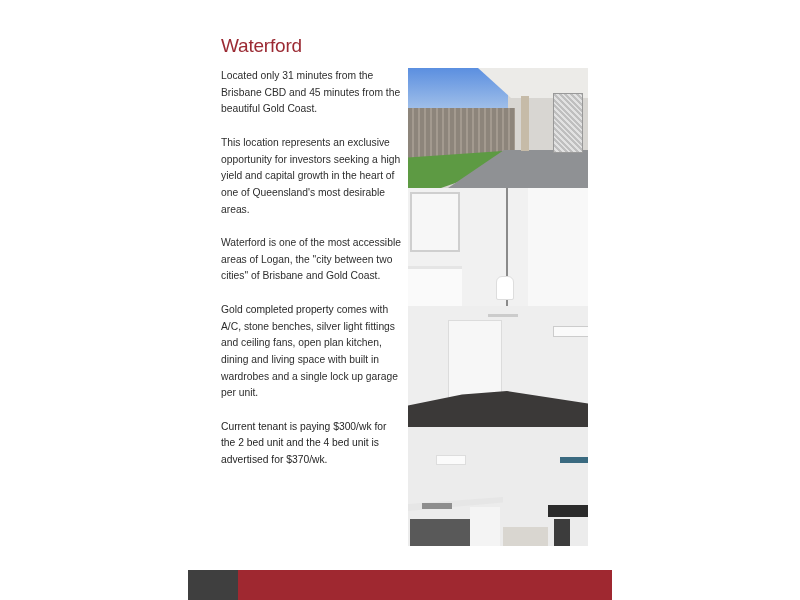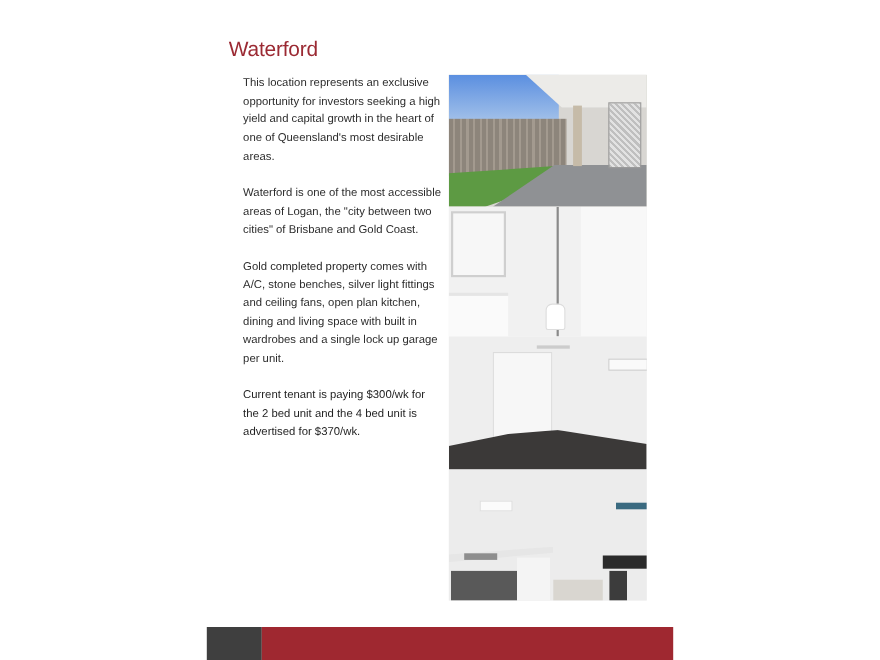--- a/index.html
+++ b/index.html
@@ -2,21 +2,21 @@
 <html><head>
 <meta charset="utf-8">
 <style>
   html, body { margin:0; padding:0; }
   body {
     width:800px; height:600px; background:#ffffff; position:relative; overflow:hidden;
     font-family:"Liberation Sans", sans-serif;
   }
   .page { position:absolute; left:188px; top:0; width:424px; height:600px; background:#ffffff; }
   .title {
-    position:absolute; left:208px; top:35px; font-size:19px; color:#9b2a33;
+    position:absolute; left:221px; top:35px; font-size:19px; color:#9b2a33;
     font-family:"Liberation Sans", sans-serif; letter-spacing:-0.2px;
   }
   .body-text {
     position:absolute; left:221px; top:68px; width:182px;
     font-size:10.3px; line-height:16.7px; color:#2d2d2d;
   }
   .body-text p { margin:0 0 16.7px 0; }
   .body-text b { font-weight:normal; color:#1f1f1f; }
   .photos { position:absolute; left:408px; top:68px; width:180px; }
   .photo { position:relative; width:180px; overflow:hidden; }
@@ -71,20 +71,21 @@
   .p-kitchen .acunit { position:absolute; left:28px; top:28px; width:28px; height:8px; background:#fbfbfb; border:1px solid #ddd; }
 </style>
 </head>
 <body>
 
 <div class="page"></div>
 
 <h1 class="title" style="margin:0;font-weight:normal;">Waterford</h1>
 
 <div class="body-text">
+  <p>Located only 31 minutes from the Brisbane CBD and 45 minutes from the beautiful Gold Coast.</p>
   <p>This location represents an exclusive opportunity for investors seeking a high yield and capital growth in the heart of one of Queensland's most desirable areas.</p>
   <p>Waterford is one of the most accessible areas of Logan, the "city between two cities" of Brisbane and Gold Coast.</p>
   <p><span>Gold </span><b>completed property</b><span> comes with A/C, stone benches, silver light fittings and ceiling fans, open plan kitchen, dining and living space with built in wardrobes and a single lock up garage per unit.</span></p>
   <p><b>Current tenant is paying $300/wk for the 2 bed unit and the 4 bed unit is advertised for $370/wk.</b></p>
 </div>
 
 <div class="photos">
   <div class="photo p-patio" title="Covered patio with fenced lawn">
     <div class="sky"></div>
     <div class="fence"></div>

